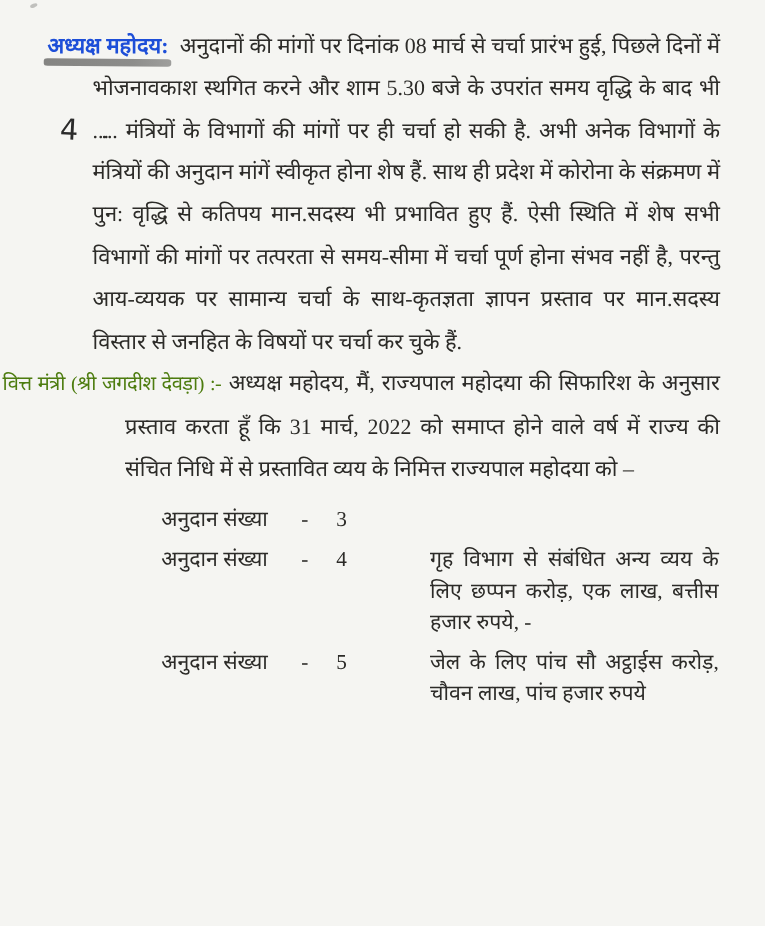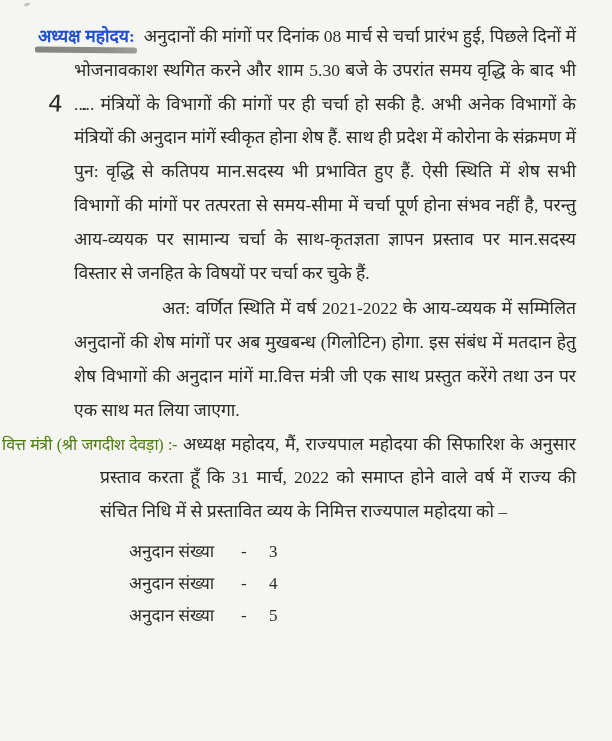--- a/index.html
+++ b/index.html
@@ -81,39 +81,40 @@
 <body>
 
 <div class="page">
   <span class="artifact-1"></span>
   <span class="artifact-2"></span>
 
   <div class="content">
 
     <p class="para para-1"><span class="speaker-1">अध्यक्ष महोदय:</span><span>अनुदानों की मांगों पर दिनांक 08 मार्च से चर्चा प्रारंभ हुई, पिछले दिनों में भोजनावकाश स्थगित करने और शाम 5.30 बजे के उपरांत समय वृद्धि के बाद भी ...</span><span class="handwritten">4</span><span>... मंत्रियों के विभागों की मांगों पर ही चर्चा हो सकी है. अभी अनेक विभागों के मंत्रियों की अनुदान मांगें स्वीकृत होना शेष हैं. साथ ही प्रदेश में कोरोना के संक्रमण में पुन: वृद्धि से कतिपय मान.सदस्य भी प्रभावित हुए हैं. ऐसी स्थिति में शेष सभी विभागों की मांगों पर तत्परता से समय-सीमा में चर्चा पूर्ण होना संभव नहीं है, परन्तु आय-व्ययक पर सामान्य चर्चा के साथ-कृतज्ञता ज्ञापन प्रस्ताव पर मान.सदस्य विस्तार से जनहित के विषयों पर चर्चा कर चुके हैं.</span></p>
 
-    <p class="para para-2">अत:  वर्णित स्थिति में वर्ष 2021-2022 के आय-व्ययक में सम्मिलित अनुदानों की शेष मांगों पर अब मुखबन्ध (गिलोटिन) होगा. इस संबंध में मतदान हेतु शेष विभागों की अनुदान मांगें मा.वित्त मंत्री जी एक साथ प्रस्तुत करेंगे तथा उन पर एक साथ मत लिया जाएगा.</p>
 
     <p class="para para-3"><span class="speaker-2">वित्त मंत्री (श्री जगदीश देवड़ा) :-</span><span>अध्यक्ष महोदय, मैं, राज्यपाल महोदया की सिफारिश के अनुसार प्रस्ताव करता हूँ कि 31 मार्च, 2022 को समाप्त होने वाले वर्ष में राज्य की संचित निधि में से प्रस्तावित व्यय के निमित्त राज्यपाल महोदया को –</span></p>
 
     <div class="grants">
 
       <div class="grant-row">
         <span class="grant-label">अनुदान संख्या</span>
         <span class="grant-dash">-</span>
         <span class="grant-number">3</span>
       </div>
 
       <div class="grant-row">
         <span class="grant-label">अनुदान संख्या</span>
         <span class="grant-dash">-</span>
         <span class="grant-number">4</span>
+        <span class="grant-desc">गृह विभाग से संबंधित अन्य व्यय के लिए छप्पन करोड़, एक लाख, बत्तीस हजार रुपये, -</span>
       </div>
 
       <div class="grant-row">
         <span class="grant-label">अनुदान संख्या</span>
         <span class="grant-dash">-</span>
         <span class="grant-number">5</span>
+        <span class="grant-desc">जेल के लिए पांच सौ अट्ठाईस करोड़, चौवन लाख, पांच हजार रुपये</span>
       </div>
 
     </div>
   </div>
 </div>
 
 </body></html>

